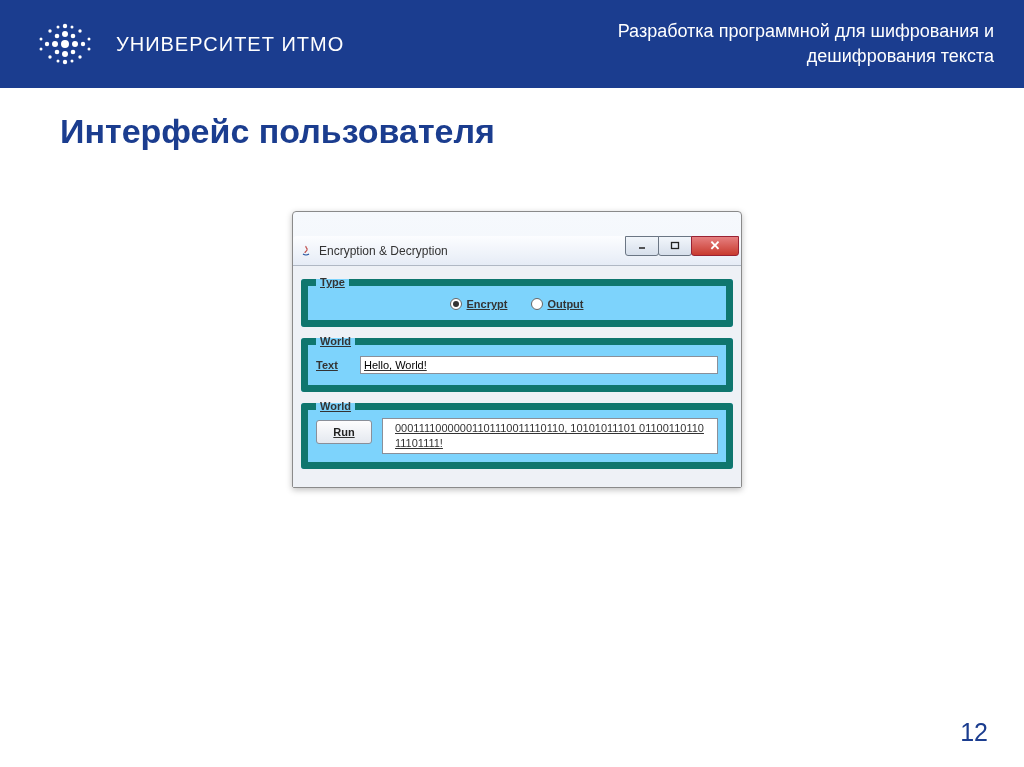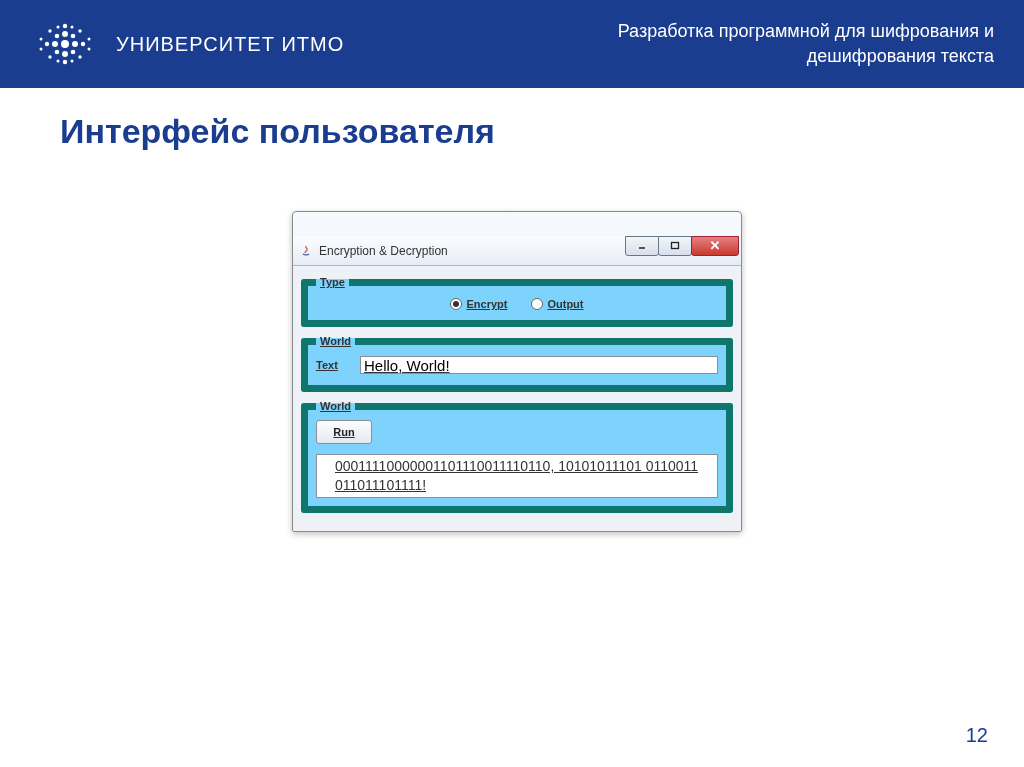--- a/index.html
+++ b/index.html
@@ -79,41 +79,41 @@
     display: inline-flex; align-items: center; justify-content: center; background:#fff;
   }
   .radio-circle.checked::after {
     content:""; width:6px; height:6px; background:#333; border-radius:50%;
   }
 
   .data-row { display: flex; align-items: center; gap: 14px; margin: 3px 0; }
   .data-label { width: 30px; font-size: 11px; font-weight: bold; }
   .text-input {
     flex: 1; height: 18px; border: 1px solid #8a8f99; background: #fff;
-    font-size: 15px; padding: 1px 3px; font-family: Arial;
-  }
-
-  .output-row { display: flex; gap: 10px; align-items: stretch; flex-direction: column; }
+    font-size: 11px; padding: 1px 3px; font-family: Arial;
+  }
+
+  .output-row { display: flex; gap: 10px; align-items: stretch; }
   .run-btn {
     width: 56px; height: 24px;
     background: linear-gradient(#fdfdfe,#e4e8ef);
     border: 1px solid #8a8f99; border-radius: 3px;
     font-size: 11px; font-weight: bold; color:#222;
     align-self: flex-start; margin-top: 2px;
   }
   .output-box {
     flex: 1; min-height: 34px;
     border: 1px solid #8a8f99; background: #fff;
-    font-size: 14px; padding: 2px 18px; line-height: 1.35;
+    font-size: 11px; padding: 2px 12px; line-height: 1.35;
     word-break: break-all;
   }
 
   .page-num {
     position: absolute; right: 36px; bottom: 20px;
-    color: #1b3d8f; font-size: 20px;
+    color: #1b3d8f; font-size: 25px;
   }
 </style>
 </head>
 <body>
 
 <div class="header">
   <div class="logo-block">
     <div class="logo-dots">
       <svg viewBox="0 0 70 50" width="70" height="50">
         <g fill="#fff">

